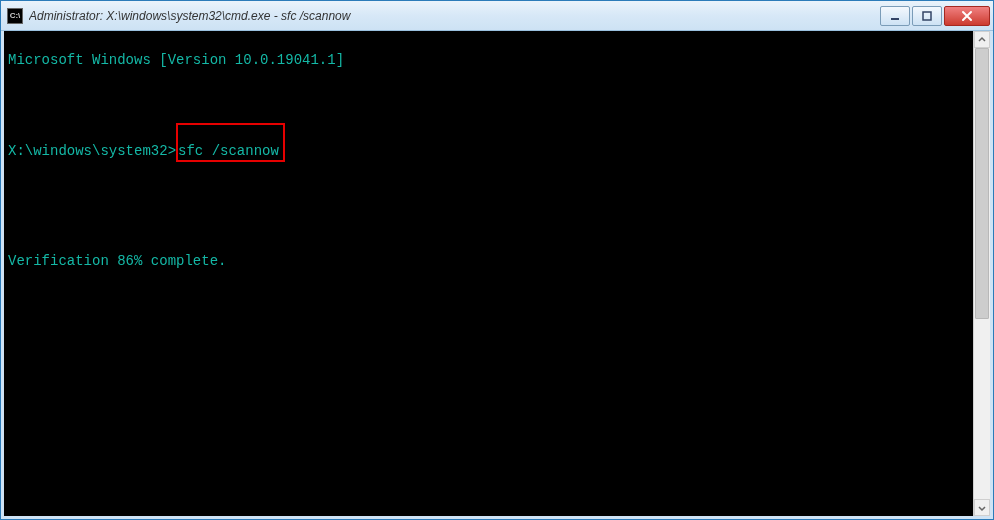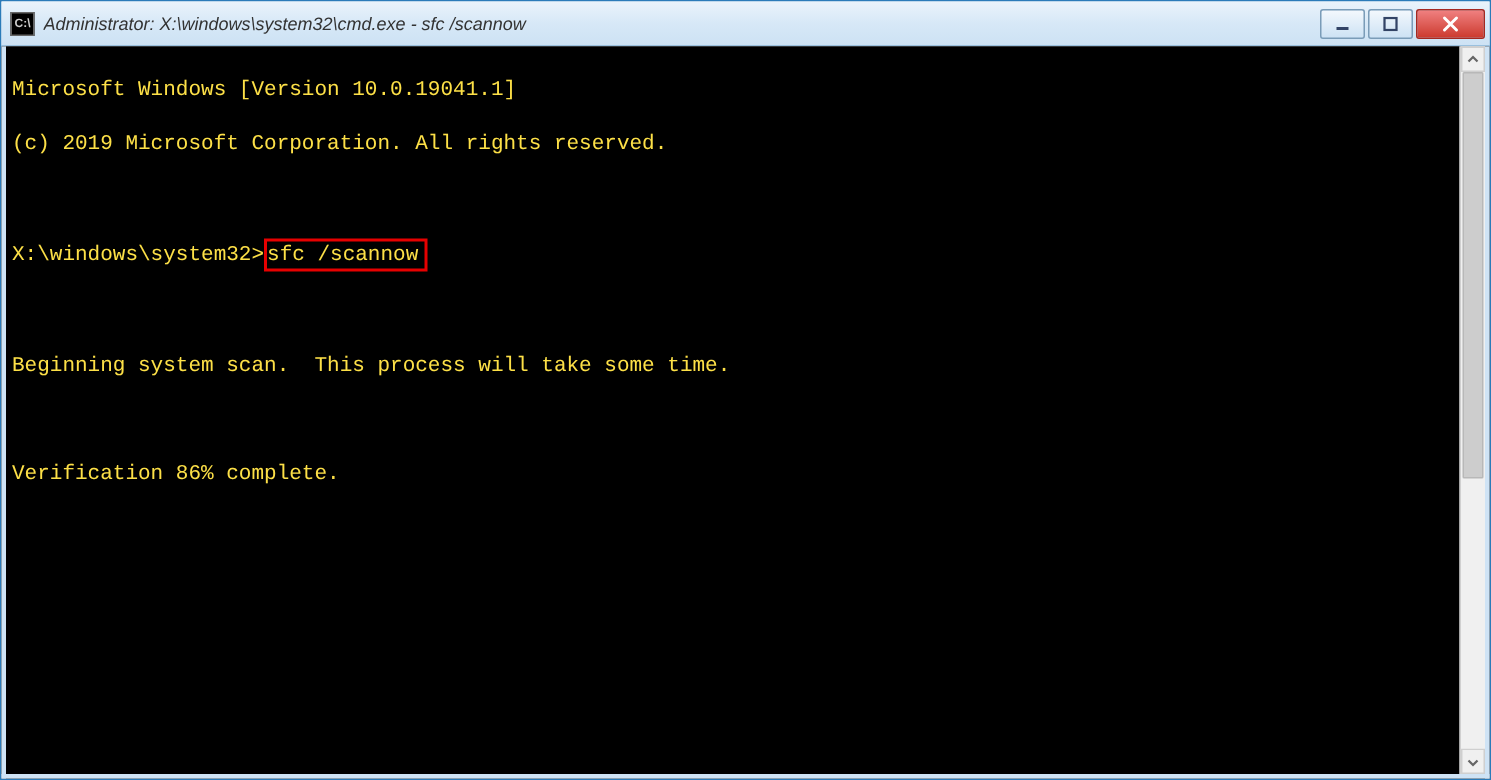--- a/index.html
+++ b/index.html
@@ -81,34 +81,34 @@
       flex: 1;
       background: #000;
       position: relative;
       border: 3px solid #cfe3f5;
       border-top: none;
       display: flex;
     }
     .terminal {
       flex: 1;
       background: #000;
-      color: #fde047;
+      color: #14b8a6;
       font-family: "Consolas", "Courier New", monospace;
       font-size: 14px;
       line-height: 18px;
       padding: 2px 4px;
       white-space: pre;
       overflow: hidden;
     }
     .term-line {
       min-height: 18px;
     }
     .highlighted-cmd {
       border: 2px solid #e60000;
-      padding: 0 4px 0 0;
+      padding: 17px 4px 0 0;
       display: inline-block;
     }
     .scrollbar {
       width: 17px;
       background: #f0f0f0;
       display: flex;
       flex-direction: column;
       border-left: 1px solid #d0d0d0;
     }
     .sb-btn {
@@ -160,25 +160,23 @@
         <svg width="12" height="12" viewBox="0 0 12 12">
             <path d="M2 2 L10 10 M10 2 L2 10" stroke="#fff" stroke-width="2" stroke-linecap="round"></path>
           </svg>
       </div>
     </div>
   </div>
 
   <div class="client">
     <div class="terminal">
 <div class="term-line">Microsoft Windows [Version 10.0.19041.1]</div>
-<div class="term-line">(c) 2019 Microsoft Corporation. All rights reserved.</div>
 <div class="term-line"></div>
 <div class="term-line"><span>X:\windows\system32&gt;</span><span class="highlighted-cmd">sfc /scannow</span></div>
 <div class="term-line"></div>
-<div class="term-line">Beginning system scan.  This process will take some time.</div>
 <div class="term-line"></div>
 <div class="term-line">Verification 86% complete.</div>
     </div>
     <div class="scrollbar">
       <div class="sb-btn">
         <svg width="8" height="8" viewBox="0 0 8 8">
             <path d="M1 5 L4 2 L7 5" fill="none" stroke="#666" stroke-width="1.5"></path>
           </svg>
       </div>
       <div class="sb-track">

